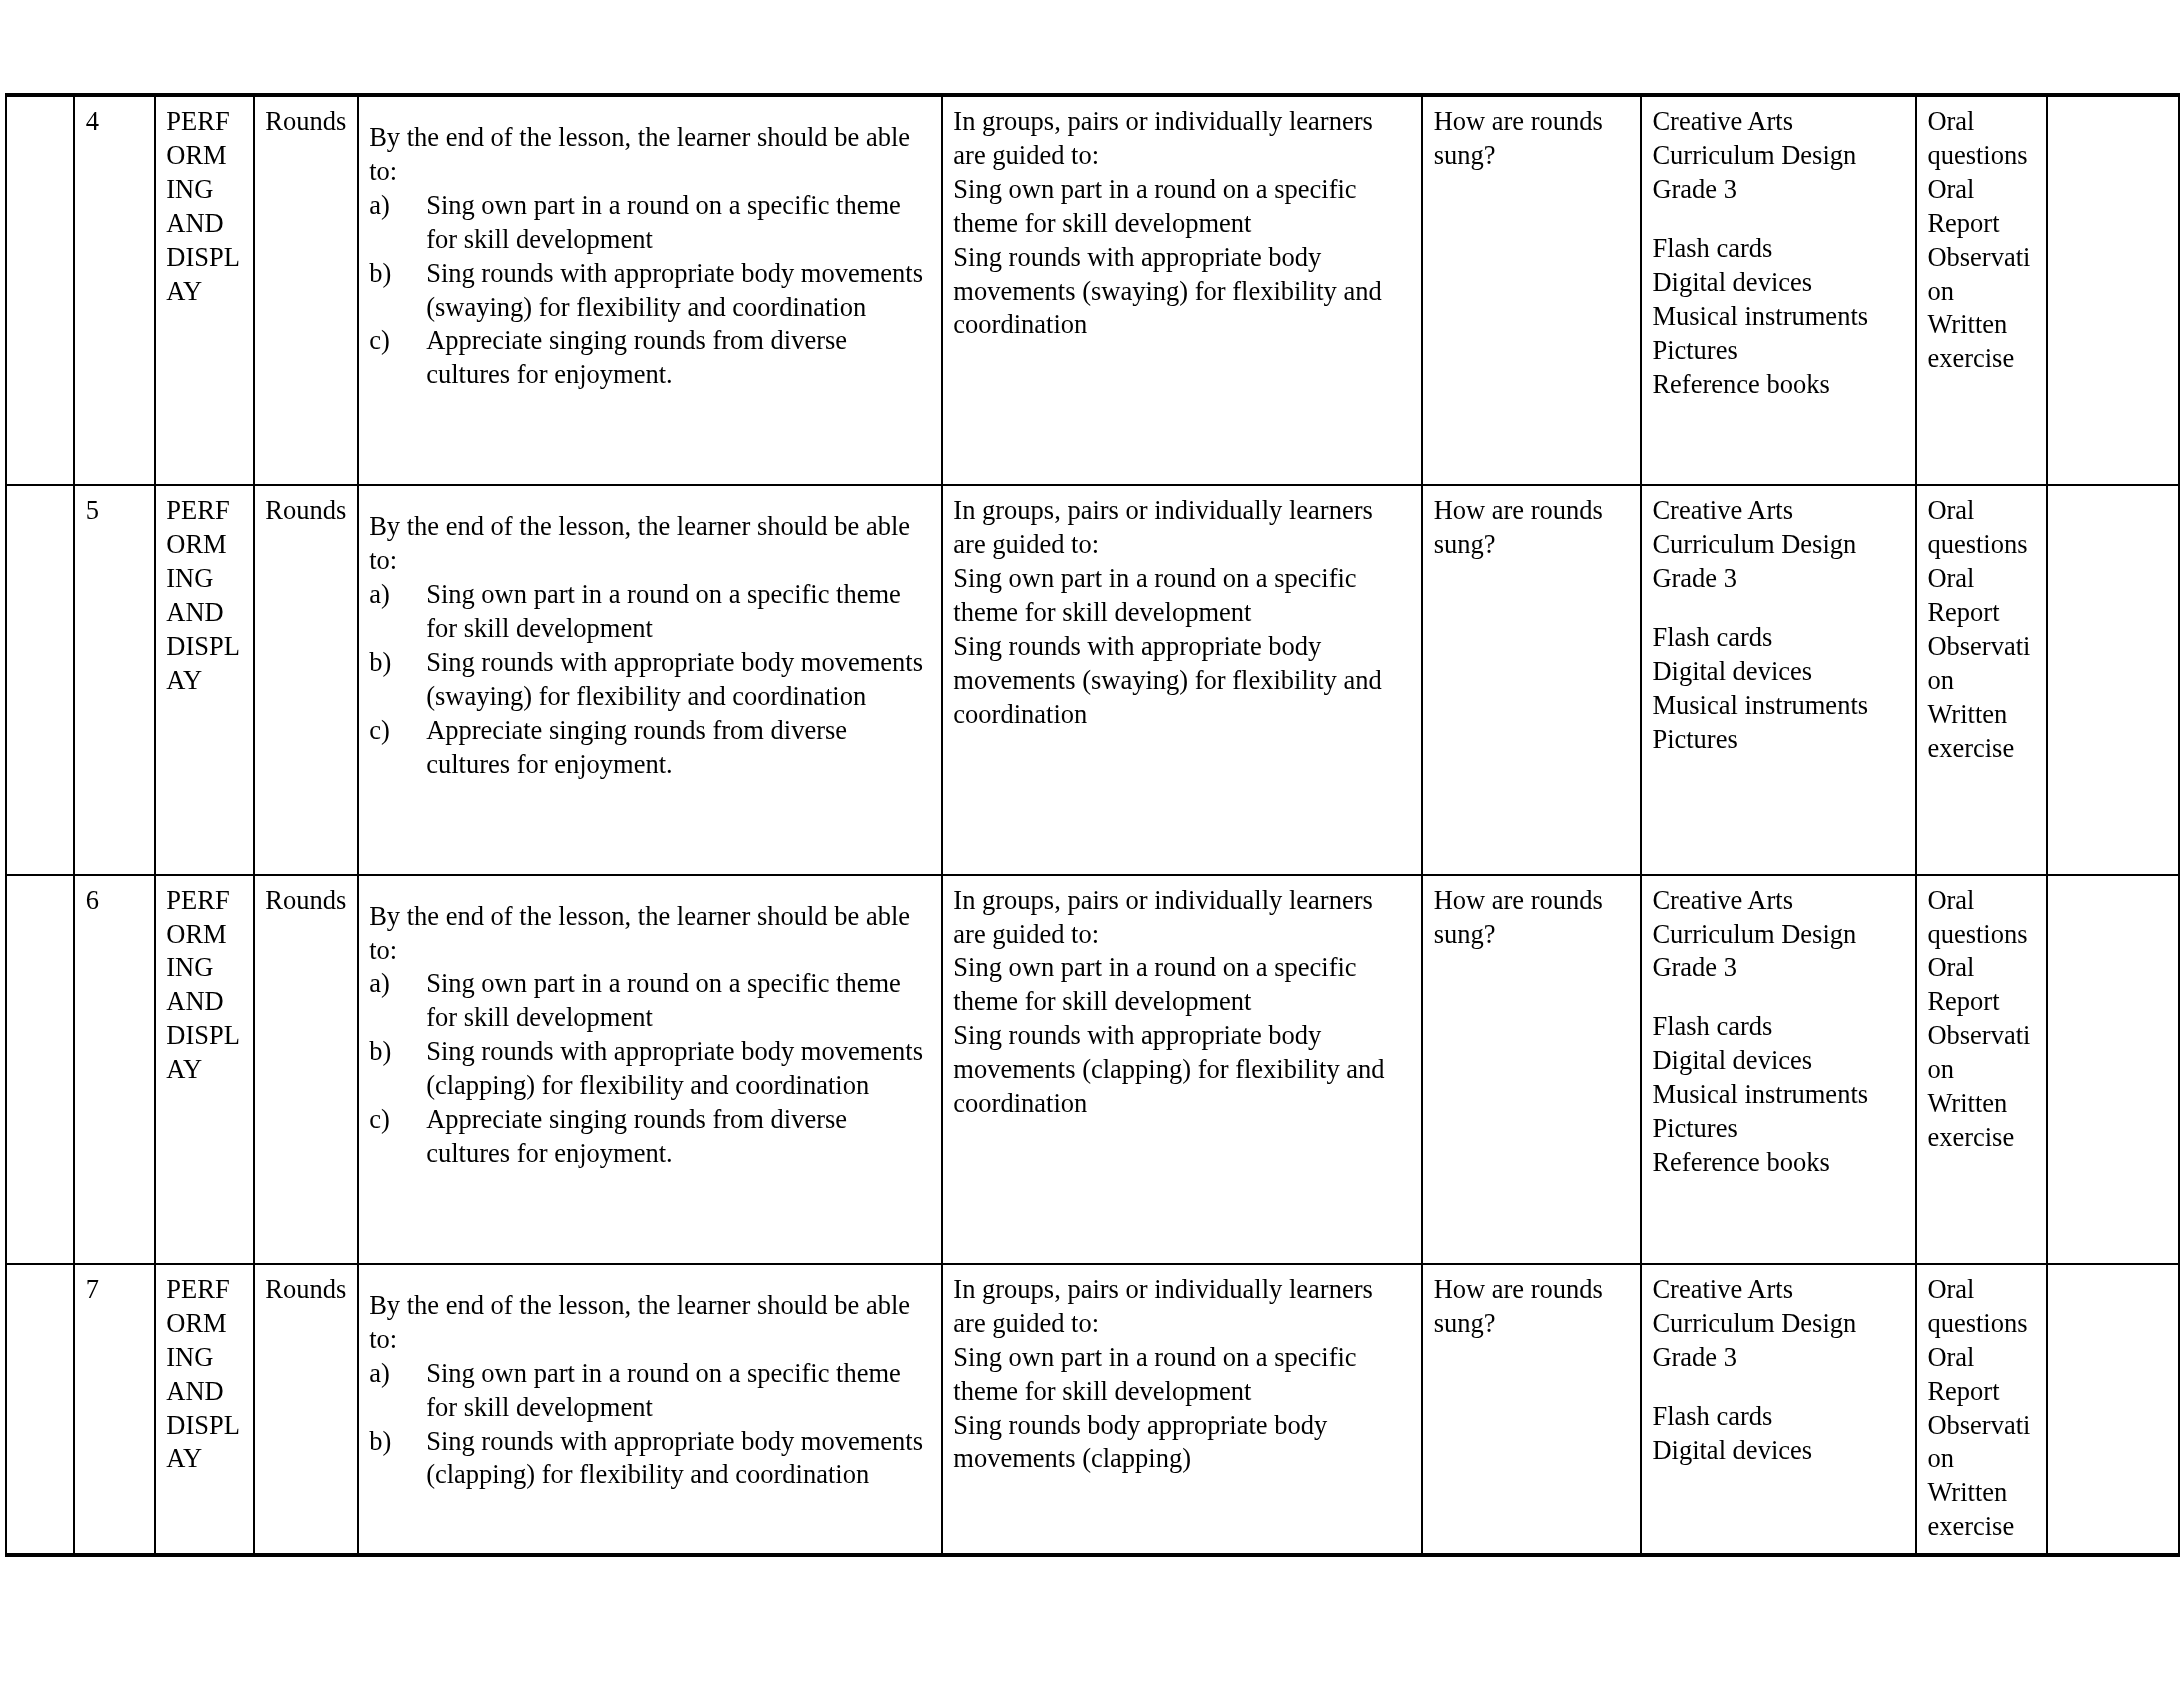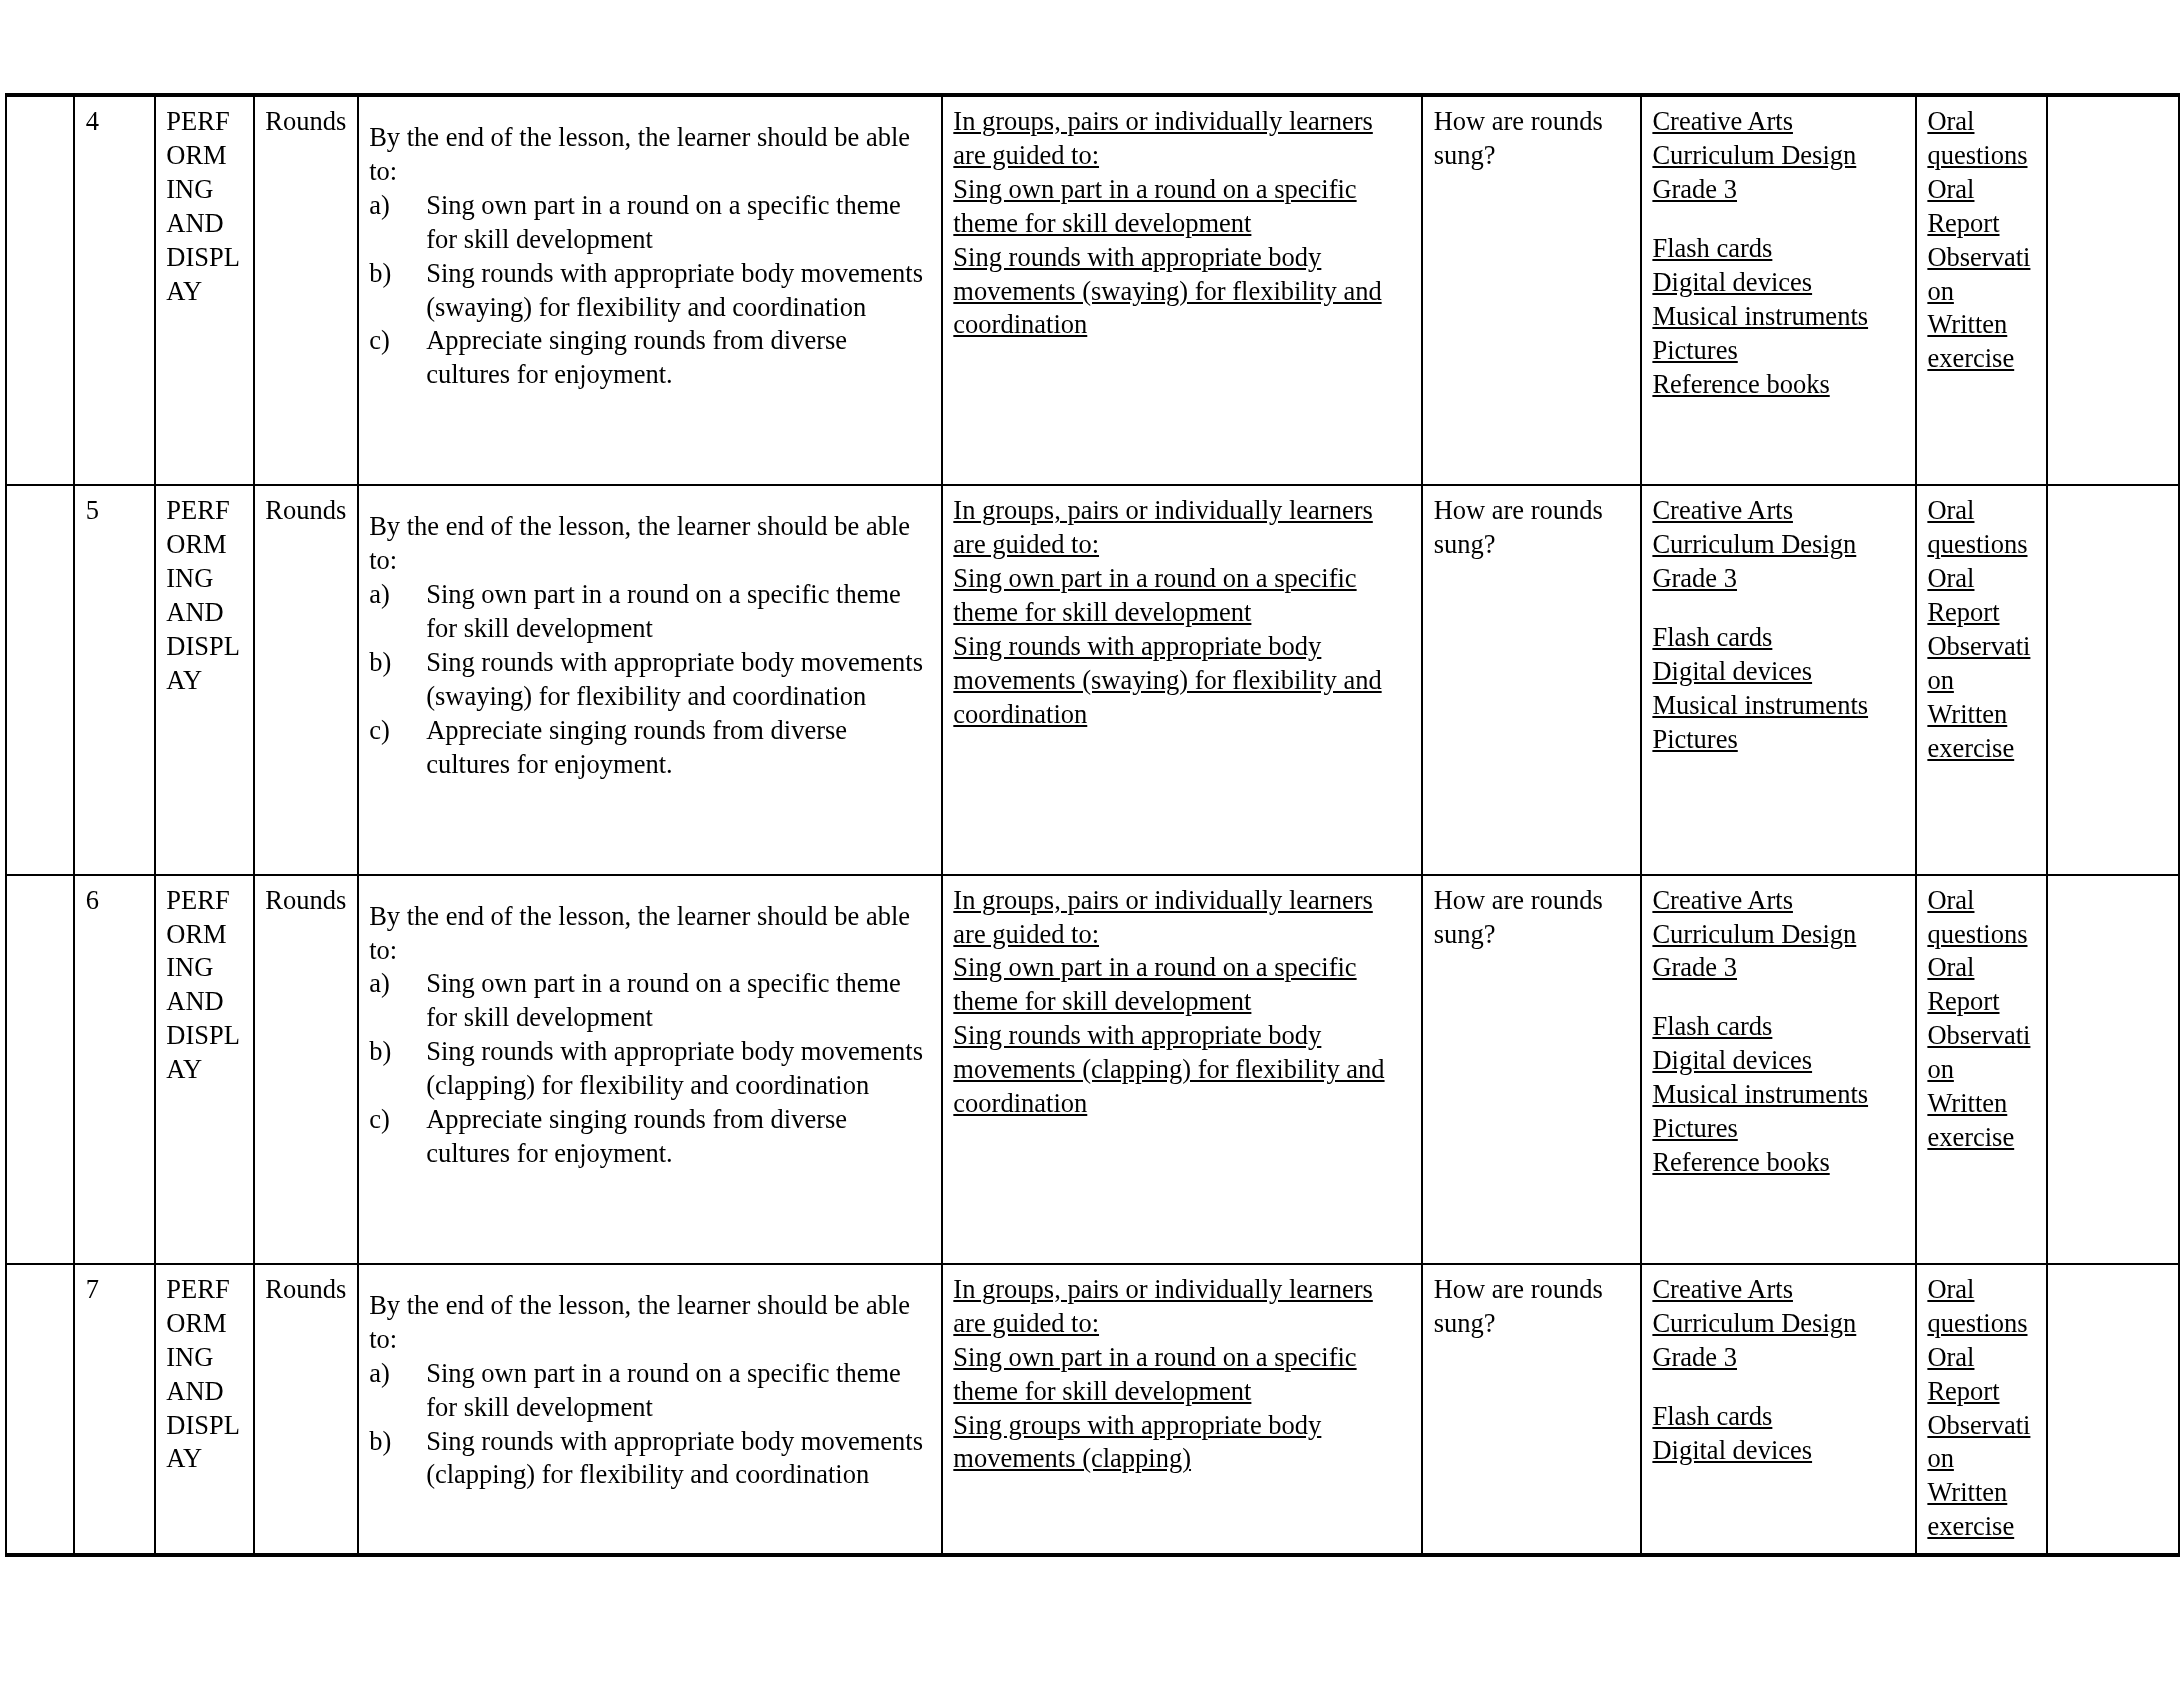--- a/index.html
+++ b/index.html
@@ -60,21 +60,20 @@
   .c-res    { width: 225px; }
   .c-refl   { width: 107px; }
   .c-extra  { width: 108px; }
 
   .lesson-no {
     font-weight: bold;
   }
   .cell-lines p {
     margin: 0;
     padding: 0;
-    text-decoration: underline;
   }
   .cell-lines p.blank {
     height: 0.95em;
   }
   ol.abc {
     list-style: none;
     margin: 0;
     padding: 0;
   }
   ol.abc li {
@@ -235,21 +234,21 @@
           <td class="truncated">
             <p class="intro">By the end of the lesson, the learner should be able to:</p>
             <ol class="abc">
               <li><span class="marker">a)</span><span>Sing own part in a round on a specific theme for skill development</span></li>
               <li><span class="marker">b)</span><span>Sing rounds with appropriate body movements (clapping) for flexibility and coordination</span></li>
             </ol>
           </td>
           <td class="cell-lines truncated">
             <p>In groups, pairs or individually learners are guided to:</p>
             <p>Sing own part in a round on a specific theme for skill development</p>
-            <p>Sing groups with appropriate body movements (clapping)</p>
+            <p>Sing rounds body appropriate body movements (clapping)</p>
           </td>
           <td class="truncated">How are rounds sung?</td>
           <td class="cell-lines truncated">
             <p>Creative Arts Curriculum Design Grade 3</p>
             <p class="blank"></p>
             <p>Flash cards</p>
             <p>Digital devices</p>
           </td>
           <td class="cell-lines truncated">
             <p>Oral questions</p>

